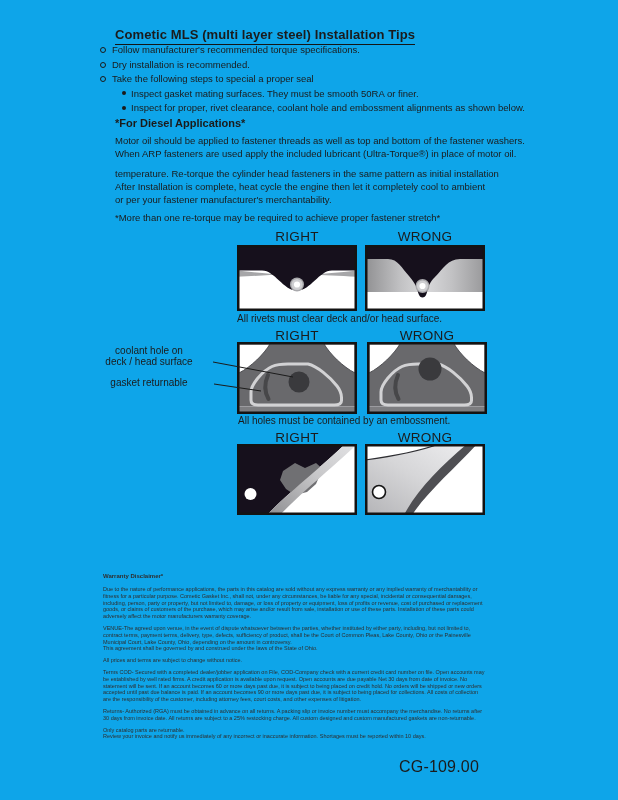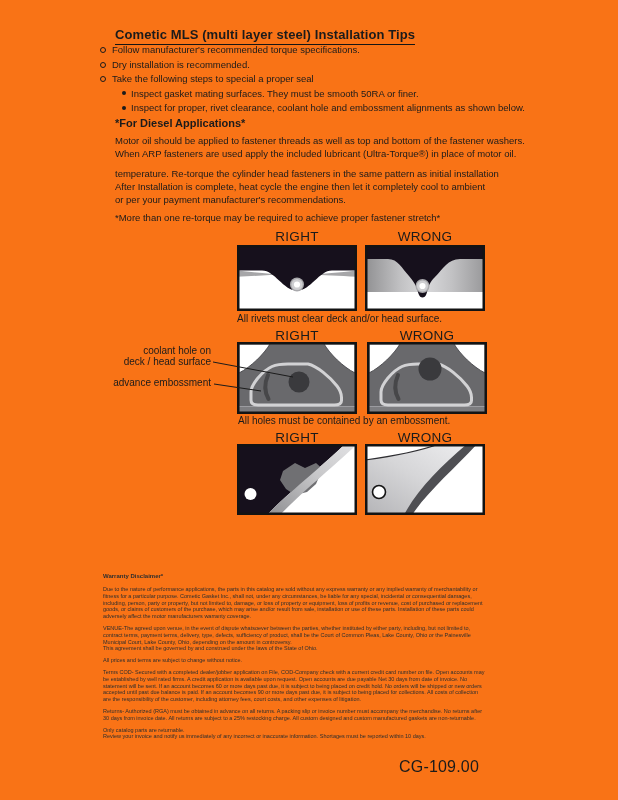--- a/index.html
+++ b/index.html
@@ -1,17 +1,17 @@
 <!DOCTYPE html>
 <html><head>
 <meta charset="utf-8">
 <style>
   html,body{margin:0;padding:0;background:#e9e9e9;}
   .page{
-    position:relative;width:618px;height:800px;background:#f97316;
+    position:relative;width:618px;height:800px;background:#0ea5e9;
     font-family:"Liberation Sans", sans-serif;color:#1b1b1b;overflow:hidden;
     margin:0 auto;
   }
   .abs{position:absolute;}
   
   .title{
     font-size:13px;font-weight:bold;letter-spacing:.1px;
     border-bottom:1.5px solid #151515;padding-bottom:2px;display:inline-block;
   }
   
@@ -21,21 +21,21 @@
     margin:3px 6px 0 0;flex:0 0 auto;}
   .tip .m1{width:4px;height:4px;background:#1b1b1b;border-radius:50%;
     margin:3.5px 5px 0 0;flex:0 0 auto;}
   .tip.sub{margin-left:22px;}
   
   .h2{font-size:11px;font-weight:bold;}
   .bodyline{font-size:9.5px;line-height:13.2px;white-space:nowrap;}
   
   .figlabel{width:120px;text-align:center;font-size:13.5px;letter-spacing:.3px;color:#1b1b1b;}
   .figcaption{font-size:10px;line-height:12px;}
-  .callout{width:124px;text-align:right;font-size:10px;line-height:11px;}
+  .callout{width:124px;text-align:center;font-size:10px;line-height:11px;}
   .figbox{display:block;}
   
   .warranty{left:103px;top:573px;width:424px;color:#2e2e2e;}
   .whead{font-size:6px;font-weight:bold;margin:0 0 7px 0;}
   .wpara{margin:0 0 5px 0;}
   .wline{font-size:5.5px;line-height:6.8px;white-space:nowrap;}
   .pagenum{font-size:16px;letter-spacing:.2px;color:#1b1b1b;margin-left:12px;}
   .overlay{position:absolute;left:0;top:0;pointer-events:none;}
 </style>
 </head>
@@ -71,21 +71,21 @@
   </div>
 
   <div class="abs h2" style="left:115px;top:117px;">*For Diesel Applications*</div>
   <div class="abs" style="left:115px;top:134px;">
     <div class="bodyline">Motor oil should be applied to fastener threads as well as top and bottom of the fastener washers.</div>
     <div class="bodyline">When ARP fasteners are used apply the included lubricant (Ultra-Torque®) in place of motor oil.</div>
   </div>
   <div class="abs" style="left:115px;top:167px;">
     <div class="bodyline">temperature. Re-torque the cylinder head fasteners in the same pattern as initial installation</div>
     <div class="bodyline">After Installation is complete, heat cycle the engine then let it completely cool to ambient</div>
-    <div class="bodyline">or per your payment manufacturer's recommendations.</div>
+    <div class="bodyline">or per your fastener manufacturer's merchantability.</div>
   </div>
   <div class="abs bodyline" style="left:115px;top:211px;">*More than one re-torque may be required to achieve proper fastener stretch*</div>
 
   <div class="abs figlabel" style="left:237px;top:229px;">RIGHT</div>
   <div class="abs figlabel" style="left:365px;top:229px;">WRONG</div>
 
   <svg class="abs figbox" style="left:237px;top:245px;" width="120" height="66" viewBox="0 0 120 66" role="img">
     <rect width="120" height="66" fill="#ffffff"></rect>
     <path d="M0,25.5 C18,27.5 34,29 47,29.5 C34,30 18,30.8 0,31.8 Z" fill="#a6a6a8"></path>
     <path d="M120,25.5 C102,27.5 86,29 73,29.5 C86,30 102,30.8 120,31.8 Z" fill="#a6a6a8"></path>
@@ -115,21 +115,21 @@
     <rect x="1.25" y="1.25" width="117.5" height="63.5" fill="none" stroke="#131313" stroke-width="2.5"></rect>
   </svg>
 
   <div class="abs figcaption" style="left:237px;top:313px;">All rivets must clear deck and/or head surface.</div>
 
   <div class="abs figlabel" style="left:237px;top:328px;">RIGHT</div>
   <div class="abs figlabel" style="left:367px;top:328px;">WRONG</div>
 
   <div class="abs callout" style="left:87px;top:345px;">coolant hole on</div>
   <div class="abs callout" style="left:87px;top:356px;">deck / head surface</div>
-  <div class="abs callout" style="left:87px;top:377px;">advance embossment</div>
+  <div class="abs callout" style="left:87px;top:377px;">gasket returnable</div>
 
   <svg class="abs figbox" style="left:237px;top:342px;" width="120" height="72" viewBox="0 0 120 72" role="img">
     <rect width="120" height="72" fill="#69696c"></rect>
     <rect x="2" y="64.5" width="116" height="7.5" fill="#7d7d80"></rect>
     <line x1="2" y1="64.5" x2="118" y2="64.5" stroke="#9c9ca0" stroke-width="1"></line>
     <path d="M2,2 H33 C27,12 14,25 2,31 Z" fill="#ffffff" stroke="#4e4e52" stroke-width="1"></path>
     <path d="M118,2 H87 C93,12 106,25 118,31 Z" fill="#ffffff" stroke="#4e4e52" stroke-width="1"></path>
     <path d="M14,58 L14,50 C14,43 25,29 35,24.5 C39,22.8 45,22 51,22 L71,22 C80,24 93,35 100,44 C103,48 104.5,52 104.5,55.5 L104.5,58.5 C104.5,61.5 101.5,63 97.5,63 L21,63 C16.5,63 14,61.5 14,58 Z" fill="none" stroke="#d2d2d4" stroke-width="3" stroke-linejoin="round"></path>
     <path d="M31,33 C27.5,41 27.5,50 31.5,57" stroke="#474749" stroke-width="4" fill="none" stroke-linecap="round"></path>
     <circle cx="62" cy="40" r="10.5" fill="#3a3a3d"></circle>

